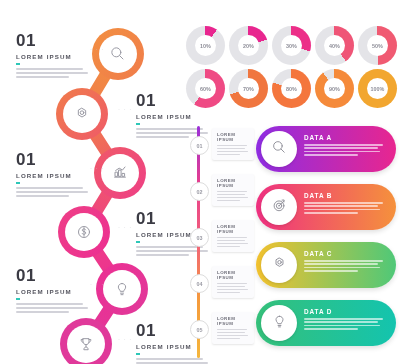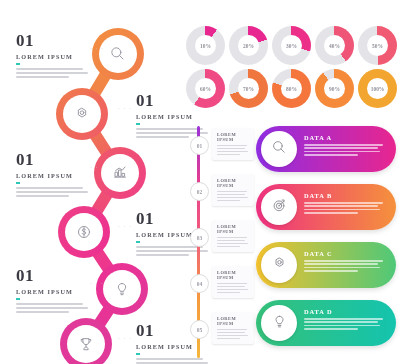--- a/index.html
+++ b/index.html
@@ -2,21 +2,21 @@
 <html><head>
 <meta charset="utf-8">
 <style>
   html,body{margin:0;padding:0;}
   body{
     width:400px;height:364px;overflow:hidden;
     background:#ffffff;
     font-family:"Liberation Sans", sans-serif;
     position:relative;
   }
-  .stage{position:absolute;left:0;top:0;width:400px;height:360px;font-family:Liberation Serif, serif;}
+  .stage{position:absolute;left:0;top:0;width:400px;height:360px;}
 
   
   .lines{display:block;}
   .lines i{display:block;background:#cfcfd6;border-radius:1px;height:2px;margin-bottom:2px;}
 
   
   .chain{position:absolute;left:0;top:18px;width:190px;height:346px;}
   .link{position:absolute;border-radius:50%;}
   .link .hole{position:absolute;border-radius:50%;background:#fff;
     display:flex;align-items:center;justify-content:center;}

